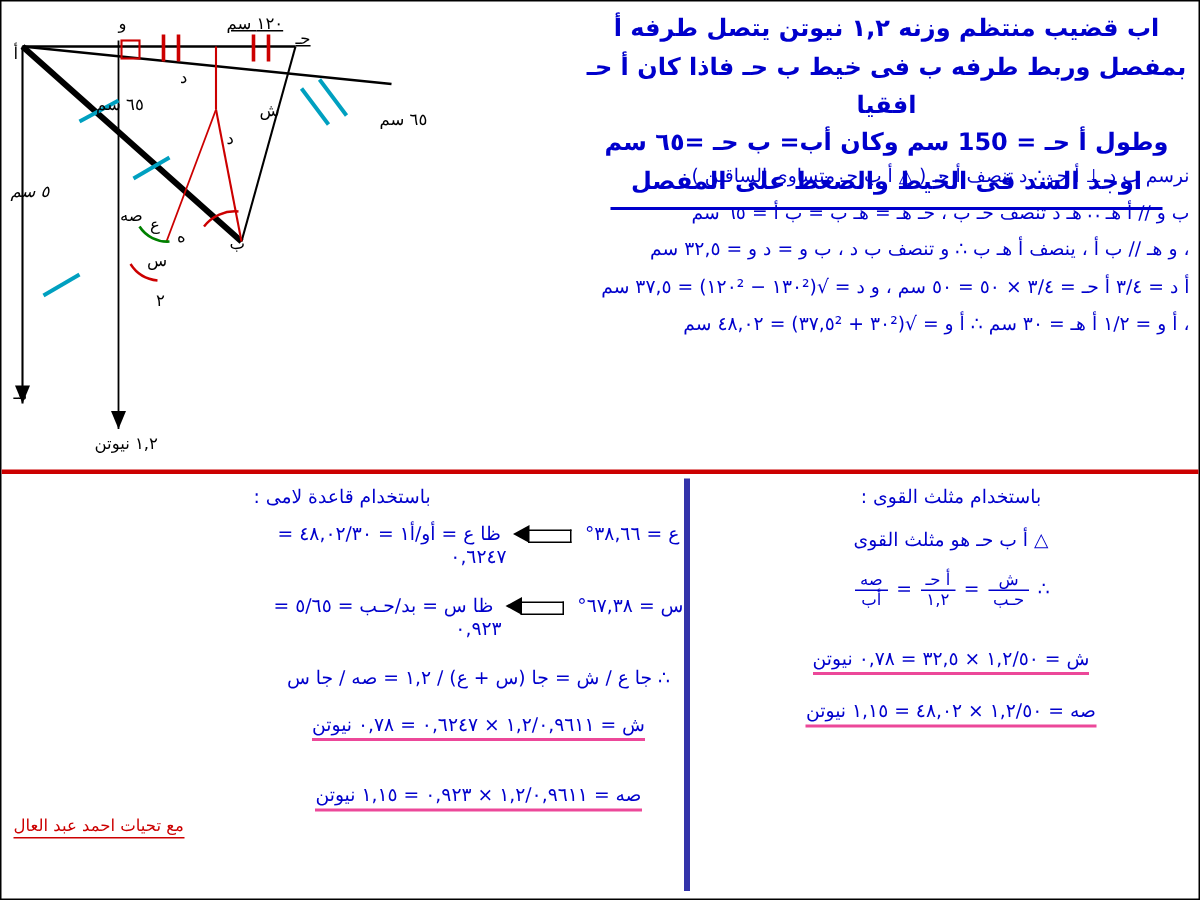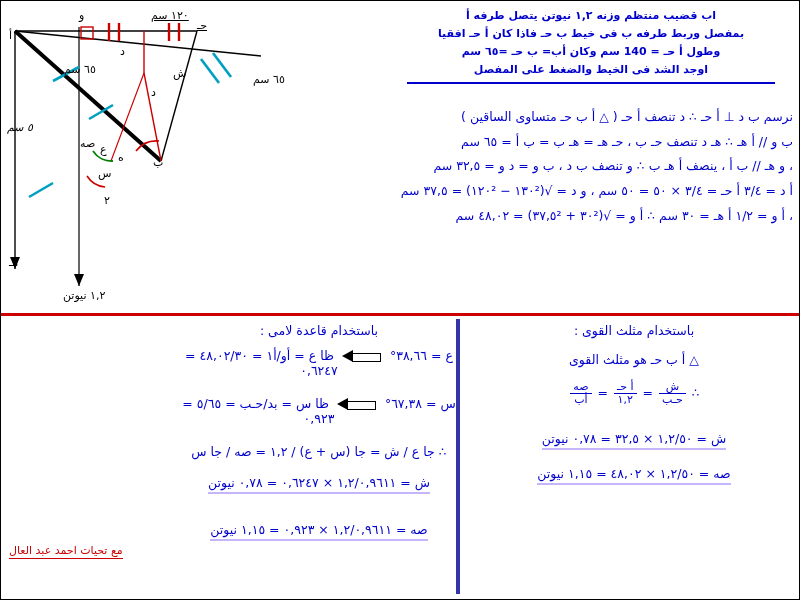--- a/index.html
+++ b/index.html
@@ -9,46 +9,46 @@
     font-family:"DejaVu Sans","Liberation Sans",sans-serif;
     overflow:hidden;
     position:relative;
     border:1px solid #000;
     box-sizing:border-box;
   }
   .page{position:absolute;inset:0;}
   .abs{position:absolute;}
 
   
-  #statement{top:6px;right:8px;width:400px;text-align:center;font-size:11px;line-height:1.55;color:#0000cc;font-weight:bold;}
+  #statement{top:6px;right:8px;width:400px;text-align:center;font-size:16px;line-height:1.55;color:#0000cc;font-weight:bold;}
   #statement div{margin-bottom:1px;}
   #statement .ul{border-bottom:2px solid #0000cc;display:block;margin:4px auto 0 auto;width:92%;height:0;}
 
   
   #deriv{top:108px;right:6px;width:470px;font-size:12.5px;line-height:1.25;color:#0000cc;}
   #deriv .line{margin-bottom:9px;white-space:nowrap;text-align:right;}
   .frac{display:inline-block;vertical-align:middle;text-align:center;line-height:1.05;font-size:11px;margin:0 2px;}
   .frac .num{border-bottom:1.3px solid currentColor;display:block;padding:0 3px;}
   .frac .den{display:block;padding:0 3px;}
 
   
   #hsep{left:0;top:312px;width:800px;height:3px;background:#cc0000;}
   
   #vsep{left:455px;top:318px;width:4px;height:275px;background:#3333aa;}
 
   
   #bright{top:322px;right:10px;width:310px;font-size:12.5px;color:#0000cc;text-align:center;}
   #bright .hdr{text-align:center;margin-bottom:14px;}
   #bright .l2{margin-bottom:14px;text-align:center;}
   #bright .eq{margin:6px 0;}
-  .uline-red{border-bottom:2px solid #c4b5fd;display:inline-block;padding-bottom:2px;}
+  .uline-red{border-bottom:2px solid #ec4899;display:inline-block;padding-bottom:2px;}
 
   
   #bmid{top:322px;right:330px;width:300px;font-size:12.5px;color:#0000cc;text-align:center;}
-  #bmid .hdr{text-align:center;margin-bottom:10px;}
+  #bmid .hdr{text-align:left;margin-bottom:10px;}
   .arrowL{display:inline-block;width:40px;height:13px;position:relative;vertical-align:middle;margin:0 4px;}
   .arrowL:before{content:"";position:absolute;left:10px;top:3px;width:28px;height:7px;border:1.5px solid #000;border-left:none;background:#fff;}
   .arrowL:after{content:"";position:absolute;left:0;top:0;width:0;height:0;border-top:6.5px solid transparent;border-bottom:6.5px solid transparent;border-right:11px solid #000;}
 
   #sig{left:8px;bottom:40px;font-size:11px;color:#cc0000;border-bottom:1.5px solid #cc0000;padding-bottom:1px;}
 
   
   #fig{left:0;top:0;width:410px;height:310px;}
   .figlbl{position:absolute;font-size:11px;white-space:nowrap;}
 </style>
@@ -116,21 +116,21 @@
         <div class="figlbl" style="left: 103px; top: 193px;">٢</div>
         <div class="figlbl" style="left: 8px; top: 255px;">هـ</div>
         <div class="figlbl" style="left: 6px; top: 120px; font-style: italic;">٥ سم</div>
         <div class="figlbl" style="left: 62px; top: 288px;">١,٢ نيوتن</div>
       </div>
   </div>
 
   <div id="statement" class="abs">
     <div>اب قضيب منتظم وزنه ١,٢ نيوتن يتصل طرفه أ</div>
     <div>بمفصل وربط طرفه ب فى خيط ب حـ فاذا كان أ حـ افقيا</div>
-    <div>وطول أ حـ  = 140 سم وكان أب= ب حـ =٦٥ سم</div>
+    <div>وطول أ حـ  = 150 سم وكان أب= ب حـ =٦٥ سم</div>
     <div>اوجد الشد فى الخيط والضغط على المفصل</div>
     <span class="ul"></span>
   </div>
 
   <div id="deriv" class="abs">
     <div class="line">نرسم ب د ⊥ أ حـ  ∴ د تنصف أ حـ  ( △ أ ب حـ متساوى الساقين )</div>
     <div class="line">ب و // أ هـ  ∴ هـ د تنصف حـ ب ، حـ هـ = هـ ب = ب أ = ٦٥ سم</div>
     <div class="line">، و هـ // ب أ ، ينصف أ هـ ب  ∴ و تنصف ب د ، ب و = د و = ٣٢,٥ سم</div>
     <div class="line">أ د = ٣/٤ أ حـ = ٣/٤ × ٥٠ = ٥٠ سم ، و د = √(١٣٠² − ١٢٠²) = ٣٧,٥ سم</div>
     <div class="line">، أ و = ١/٢ أ هـ = ٣٠ سم  ∴ أ و = √(٣٠² + ٣٧,٥²) = ٤٨,٠٢ سم</div>

